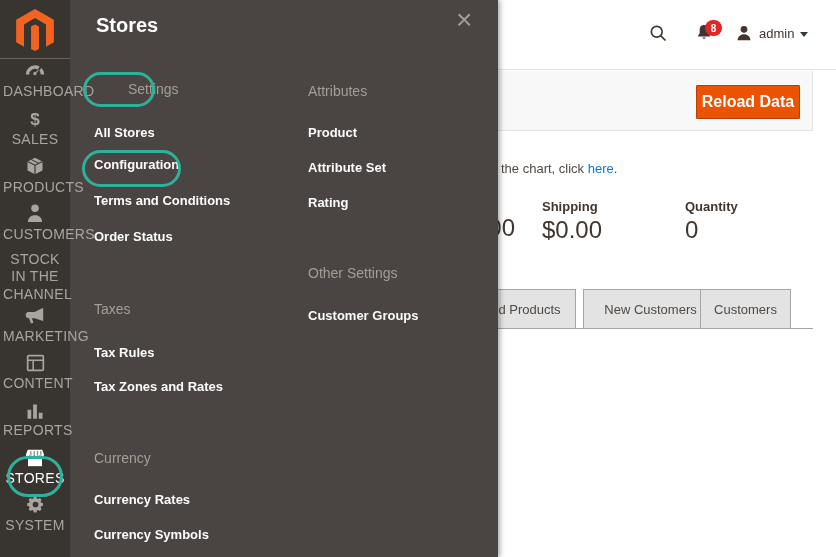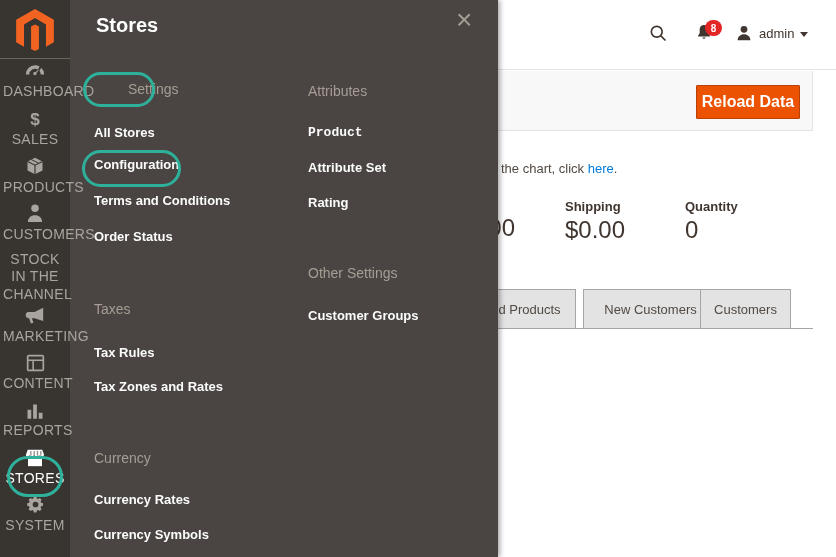--- a/index.html
+++ b/index.html
@@ -19,21 +19,21 @@
   .page-band { position:absolute; left:0; top:71px; width:813px; height:60px; background:#f8f8f8; border-bottom:1px solid #e3e3e3; border-right:1px solid #e3e3e3; z-index:1; }
   .reload-btn { position:absolute; left:696px; top:85px; width:104px; height:34px; background:#eb5202; color:#fff; font-family:"Liberation Sans",sans-serif; font-size:16px; font-weight:bold; border:1px solid #b84002; border-radius:1px; cursor:pointer; z-index:2; }
 
   .chart-notice { position:absolute; left:441px; top:161px; font-size:13px; color:#514943; z-index:1; white-space:nowrap; }
   .chart-notice a { color:#007bdb; text-decoration:none; cursor:pointer; }
 
   .stat { position:absolute; z-index:1; }
   .stat-label { font-size:13px; font-weight:bold; color:#41362f; margin-bottom:2px; }
   .stat-value { font-size:24px; color:#41362f; }
   .stat-tax { left:455px; top:212px; }
-  .stat-shipping { left:565px; top:199px; }
+  .stat-shipping { left:542px; top:199px; }
   .stat-quantity { left:685px; top:199px; }
 
   .tab { position:absolute; top:289px; height:40px; background:#e3e3e3; border:1px solid #a6a6a6; display:flex; align-items:center; justify-content:center; font-size:13px; color:#514943; z-index:1; cursor:pointer; }
   .tab-1 { left:416px; width:160px; }
   .tab-2 { left:583px; width:135px; }
   .tab-3 { left:700px; width:91px; }
   .tabs-line { position:absolute; left:0; top:328px; width:813px; height:1px; background:#a6a6a6; z-index:0; }
 
   
   .sidebar { position:absolute; left:0; top:0; width:70px; height:557px; background:#383430; z-index:25; }
@@ -123,21 +123,21 @@
 
     <div class="m-h" style="left:24px; top:301px;">Taxes</div>
     <div class="m-l" style="left:24px; top:345px;">Tax Rules</div>
     <div class="m-l" style="left:24px; top:379px;">Tax Zones and Rates</div>
 
     <div class="m-h" style="left:24px; top:450px;">Currency</div>
     <div class="m-l" style="left:24px; top:492px;">Currency Rates</div>
     <div class="m-l" style="left:24px; top:527px;">Currency Symbols</div>
 
     <div class="m-h" style="left:238px; top:83px;">Attributes</div>
-    <div class="m-l" style="left:238px; top:125px;font-family:Liberation Mono, monospace;">Product</div>
+    <div class="m-l" style="left:238px; top:125px;">Product</div>
     <div class="m-l" style="left:238px; top:160px;">Attribute Set</div>
     <div class="m-l" style="left:238px; top:195px;">Rating</div>
 
     <div class="m-h" style="left:238px; top:265px;">Other Settings</div>
     <div class="m-l" style="left:238px; top:308px;">Customer Groups</div>
   </div>
 
   <div class="sidebar">
     <div class="logo">
       <svg width="38" height="44" viewBox="0 0 24 28">

